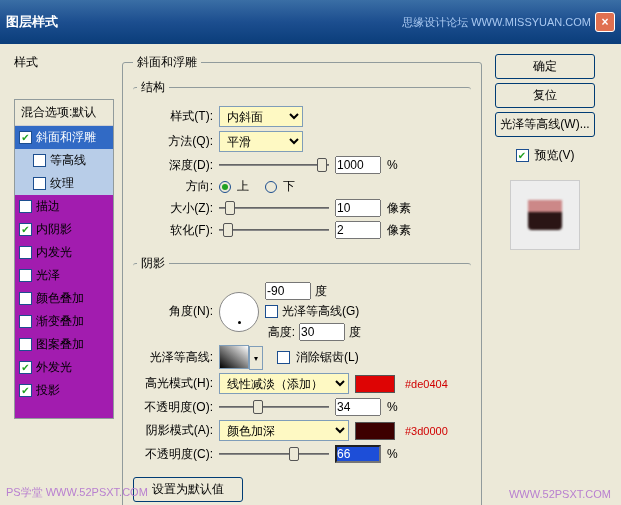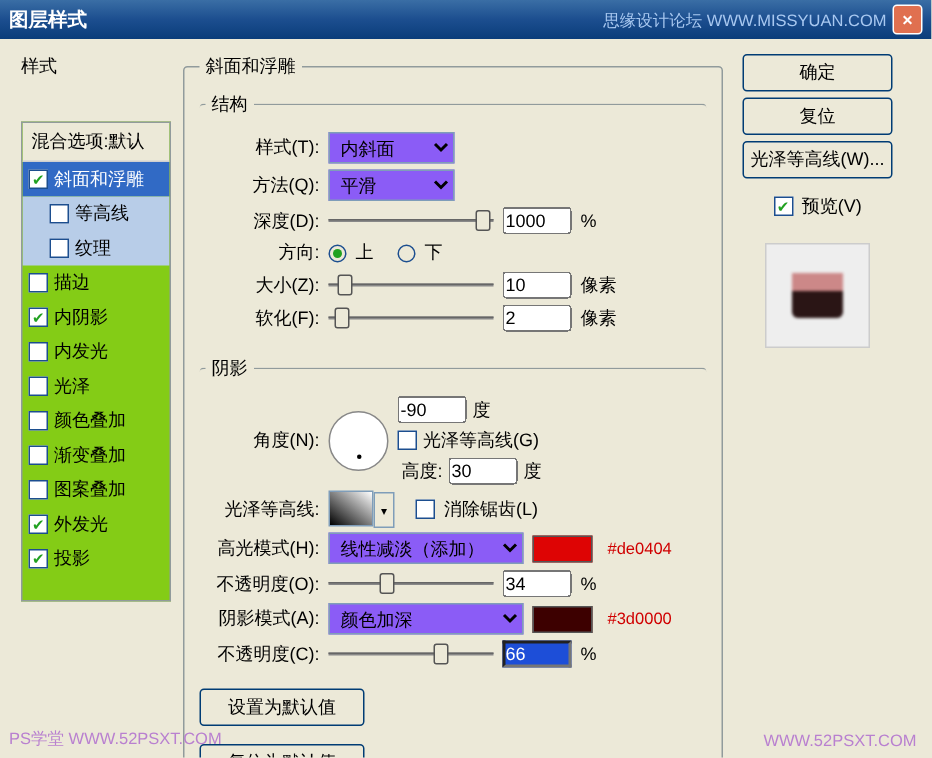--- a/index.html
+++ b/index.html
@@ -1,38 +1,38 @@
 <!DOCTYPE html>
 <html><head>
 <meta charset="utf-8">
 <style>
 * { box-sizing: border-box; margin: 0; padding: 0; font-family: "Microsoft YaHei", SimSun, sans-serif; font-size: 12px; }
 body { background: #ece9d8; width: 621px; height: 505px; overflow: hidden; }
-.titlebar { background: linear-gradient(to bottom, #3a6ea5 0%, #1c4e8f 50%, #0a3d7a 100%); height: 26px; color: #fff; display: flex; align-items: center; padding: 0 6px; }
+.titlebar { background: linear-gradient(to bottom, #3a6ea5 0%, #1c4e8f 50%, #0a3d7a 100%); height: 44px; color: #fff; display: flex; align-items: center; padding: 0 6px; }
 .titlebar .title { flex: 1; font-weight: bold; font-size: 13px; }
 .titlebar .brand { color: #a8c8f0; font-size: 11px; margin-right: 4px;}
 .titlebar .close { width: 20px; height: 20px; background: #e07050; border: 1px solid #fff; border-radius: 3px; color: #fff; text-align: center; line-height: 18px; font-weight: bold; }
 .main { display: flex; padding: 10px 8px 10px 14px; gap: 8px; }
 .col-left { width: 100px; }
 .col-mid { width: 360px; }
 .col-right { width: 110px; display: flex; flex-direction: column; align-items: center; gap: 4px; }
 .section-label { color: #000; margin-bottom: 4px; }
-.styles-list { border: 1px solid #919b9c; background: #84cc16; height: 320px; overflow: hidden; margin-top: 28px; }
+.styles-list { border: 1px solid #919b9c; background: #a21caf; height: 320px; overflow: hidden; margin-top: 28px; }
 .styles-list .hdr { background: #ece9d8; padding: 4px 6px; border-bottom: 1px solid #d0d0d0; }
 .styles-list .row { display: flex; align-items: center; padding: 3px 4px; gap: 4px; }
 .styles-list .row.sel { background: #316ac5; color: #fff; }
 .styles-list .row.sel2 { background: #b8cde8; }
 .styles-list .sub { padding-left: 18px; }
 .cb { width: 13px; height: 13px; border: 1px solid #1c4e8f; background: #fff; display: inline-flex; align-items: center; justify-content: center; font-size: 10px; color: #21a121; }
 .cb.checked::before { content: "✔"; }
 fieldset { border: 1px solid #919b9c; padding: 8px 10px 10px 10px; margin-bottom: 6px; border-radius: 3px; }
 legend { padding: 0 4px; background: #ece9d8; }
 .form-row { display: flex; align-items: center; margin: 4px 0; gap: 6px; }
 .form-row .lbl { width: 76px; text-align: right; }
-select, input[type=text] { border: 1px solid #7f9db9; background: #8b5cf6; height: 21px; padding: 0 3px; font-size: 12px; }
+select, input[type=text] { border: 1px solid #7f9db9; background: #fef9c3; height: 21px; padding: 0 3px; font-size: 12px; }
 select { width: 84px; }
 input.num { width: 46px; text-align: left; }
 input.num.selblue { background: #1d4ed8; color: #fff; }
 .slider-track { position: relative; height: 16px; width: 110px; }
 .slider-track .line { position: absolute; top: 7px; left: 0; right: 0; height: 2px; background: #888; border-top: 1px solid #666; }
 .slider-track .thumb { position: absolute; top: 1px; width: 10px; height: 14px; background: #ece9d8; border: 1px solid #555; border-radius: 2px; }
 .radio { width: 12px; height: 12px; border: 1px solid #1c4e8f; border-radius: 50%; display: inline-flex; align-items: center; justify-content: center; }
 .radio.checked::before { content: ""; width: 6px; height: 6px; background: #21a121; border-radius: 50%; }
 .btn { background: #ece9d8; border: 1px solid #003c74; border-radius: 3px; padding: 3px 0; text-align: center; width: 100px; cursor: default; }
 .angle-dial { width: 40px; height: 40px; border: 1px solid #888; border-radius: 50%; background: #fff; position: relative; }

